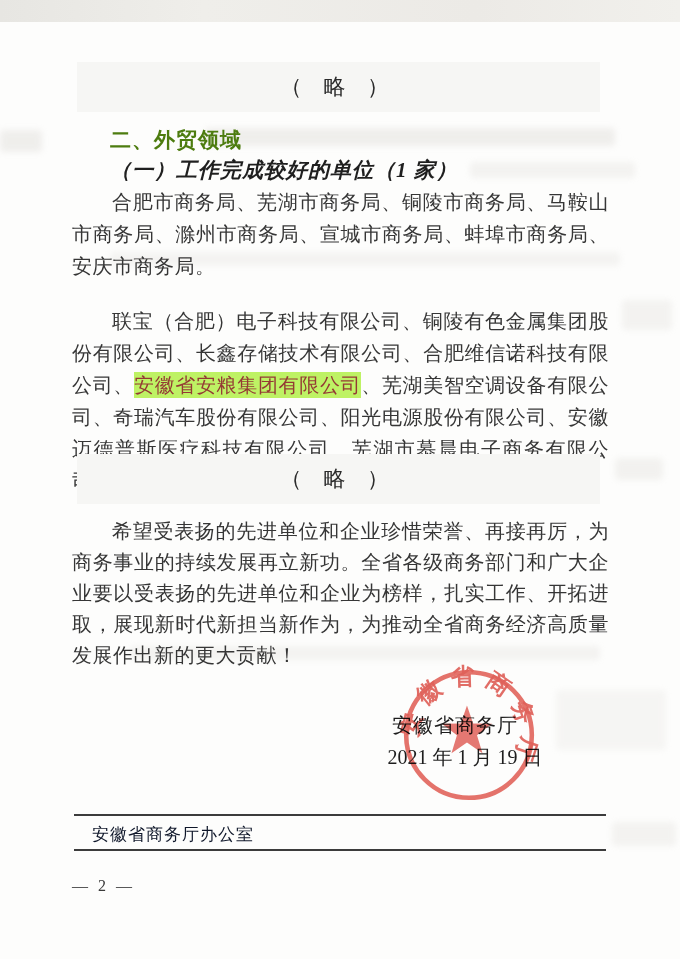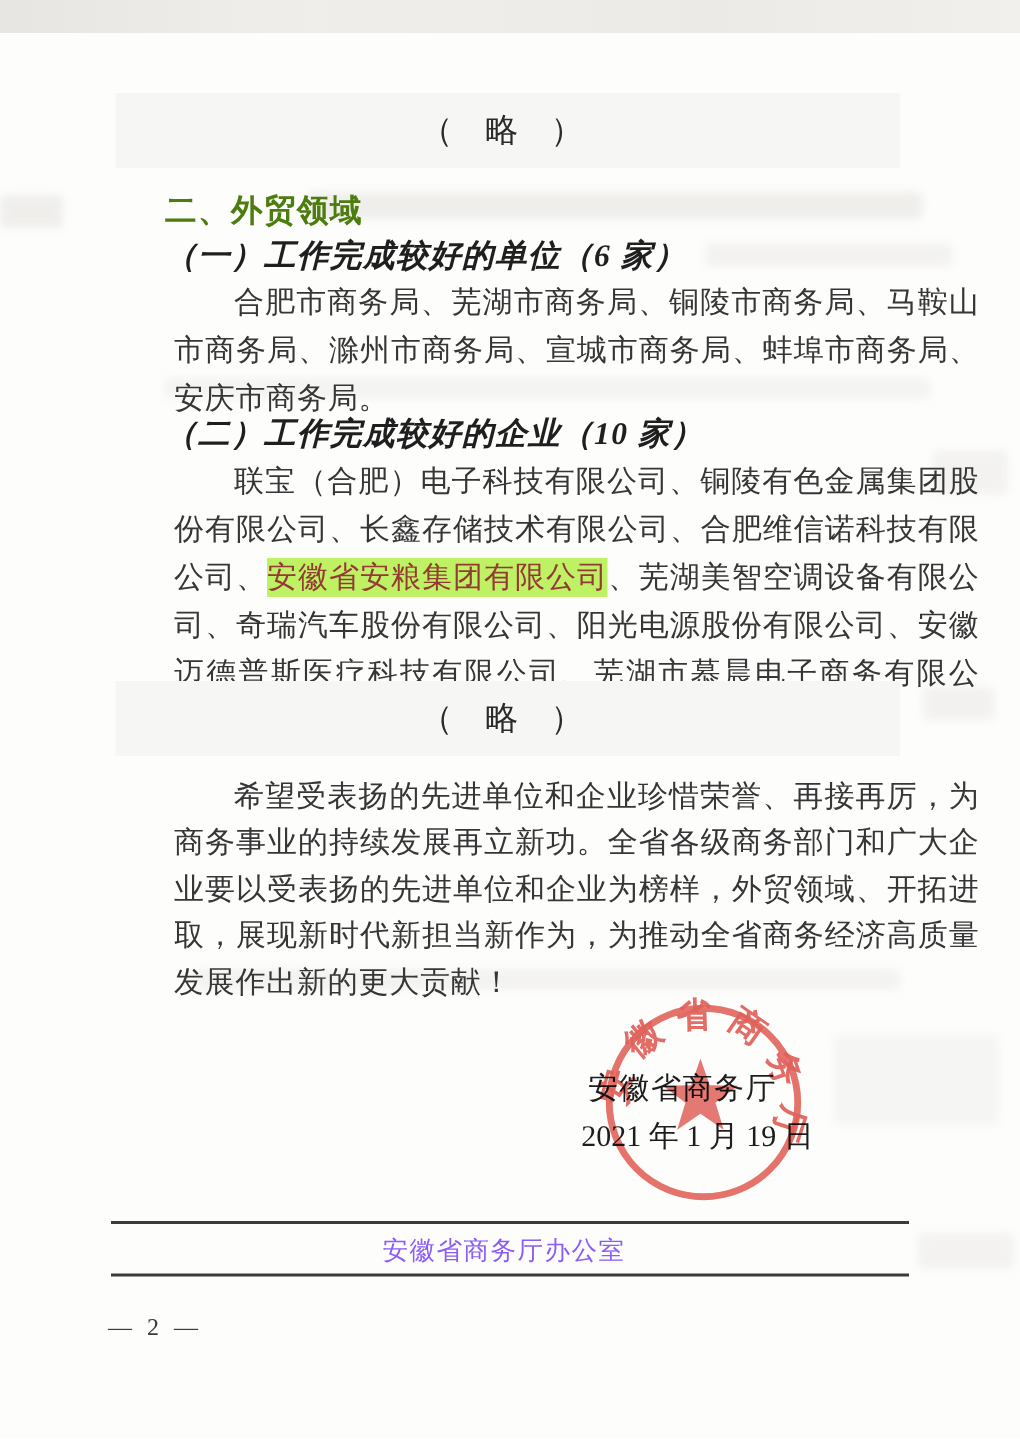--- a/index.html
+++ b/index.html
@@ -35,21 +35,21 @@
     position: absolute; left: 110px;
     font-weight: 700; font-style: italic;
     font-size: 21px; color: #1f1f1f; letter-spacing: 1px;
   }
   .sub-heading-1 { top: 156px; }
   .sub-heading-2 { top: 275px; }
   .body-para {
     position: absolute; left: 72px; width: 537px;
     font-size: 20px; line-height: 32px;
     text-align: justify; text-justify: inter-ideograph;
-    text-indent: 2em; color: #363636; letter-spacing: 0.5px; margin-left: 44px;
+    text-indent: 2em; color: #363636; letter-spacing: 0.5px;
   }
   .para-units { top: 186px; }
   .para-companies { top: 305px; }
   .para-closing { top: 516px; line-height: 31px; }
   .hl {
     background: #bef264;
     color: #943a34;
     padding: 2px 0;
   }
   .signature-org {
@@ -67,23 +67,23 @@
     z-index: 3; mix-blend-mode: multiply; opacity: 0.88;
     pointer-events: none;
   }
   .footer-rule {
     position: absolute; left: 74px; width: 532px; height: 2px; background: #3c3c3c;
   }
   .footer-rule-1 { top: 814px; }
   .footer-rule-2 { top: 849px; }
   .footer-row {
     position: absolute; left: 74px; top: 822px; width: 532px; height: 24px;
-    display: flex; justify-content: space-between; align-items: center;
+    display: flex; justify-content: space-between; align-items: flex-end;
     padding: 0 26px 0 18px;
-    font-size: 17px; color: #8b5cf6; letter-spacing: 1px; flex-direction: column;
+    font-size: 17px; color: #0f172a; letter-spacing: 1px;
   }
   .page-number {
     position: absolute; left: 72px; top: 877px;
     font-size: 16px; color: #3a3a3a; letter-spacing: 3px;
   }
   .bleed {
     position: absolute; background: #ccc9c3; filter: blur(3px);
     border-radius: 4px; opacity: 0.28; pointer-events: none;
   }
 </style>
@@ -103,33 +103,32 @@
   <div class="bleed" style="left:130px; top:646px; width:470px; height:14px; opacity:0.2;"></div>
   <div class="bleed" style="left:556px; top:690px; width:110px; height:60px; opacity:0.15;"></div>
   <div class="bleed" style="left:612px; top:822px; width:64px;  height:24px; opacity:0.2;"></div>
 
   <div class="omit-band omit-band-1">
     <span>（ 略 ）</span>
   </div>
 
   <div class="sec-heading">二、外贸领域</div>
 
-  <div class="sub-heading sub-heading-1">（一）工作完成较好的单位（6 家）</div>
+  <div class="sub-heading sub-heading-1">（一）工作完成较好的单位（1 家）</div>
 
   <div class="body-para para-units">合肥市商务局、芜湖市商务局、铜陵市商务局、马鞍山市商务局、滁州市商务局、宣城市商务局、蚌埠市商务局、安庆市商务局。</div>
 
-  <div class="sub-heading sub-heading-2">（二）工作完成较好的企业（10 家）</div>
 
   <div class="body-para para-companies"><span>联宝（合肥）电子科技有限公司、铜陵有色金属集团股份有限公司、长鑫存储技术有限公司、合肥维信诺科技有限公司、</span><span class="hl">安徽省安粮集团有限公司</span><span>、芜湖美智空调设备有限公司、奇瑞汽车股份有限公司、阳光电源股份有限公司、安徽迈德普斯医疗科技有限公司、芜湖市慕晨电子商务有限公司。</span></div>
 
   <div class="omit-band omit-band-2">
     <span>（ 略 ）</span>
   </div>
 
-  <div class="body-para para-closing">希望受表扬的先进单位和企业珍惜荣誉、再接再厉，为商务事业的持续发展再立新功。全省各级商务部门和广大企业要以受表扬的先进单位和企业为榜样，外贸领域、开拓进取，展现新时代新担当新作为，为推动全省商务经济高质量发展作出新的更大贡献！</div>
+  <div class="body-para para-closing">希望受表扬的先进单位和企业珍惜荣誉、再接再厉，为商务事业的持续发展再立新功。全省各级商务部门和广大企业要以受表扬的先进单位和企业为榜样，扎实工作、开拓进取，展现新时代新担当新作为，为推动全省商务经济高质量发展作出新的更大贡献！</div>
 
   <div class="signature-org">安徽省商务厅</div>
   <div class="signature-date">2021 年 1 月 19 日</div>
 
   <svg class="seal" viewBox="0 0 150 150" xmlns="http://www.w3.org/2000/svg">
     <circle cx="75" cy="75" r="62" fill="none" stroke="#e05249" stroke-width="4.5" opacity="0.92"></circle>
     <polygon points="73,46 79.1,63.6 97.7,64 82.9,75.2 88.3,93 73,82.4 57.7,93 63.1,75.2 48.3,64 66.9,63.6" fill="#dd4b43" opacity="0.85"></polygon>
     <path id="sealArc" d="M 28 92 A 50 50 0 1 1 122 92" fill="none"></path>
     <text font-size="23" fill="#dd4b43" letter-spacing="9" font-family="Liberation Serif, DejaVu Serif, serif" font-weight="700" opacity="0.92">
       <textPath href="#sealArc" startOffset="14">安徽省商务厅</textPath>

